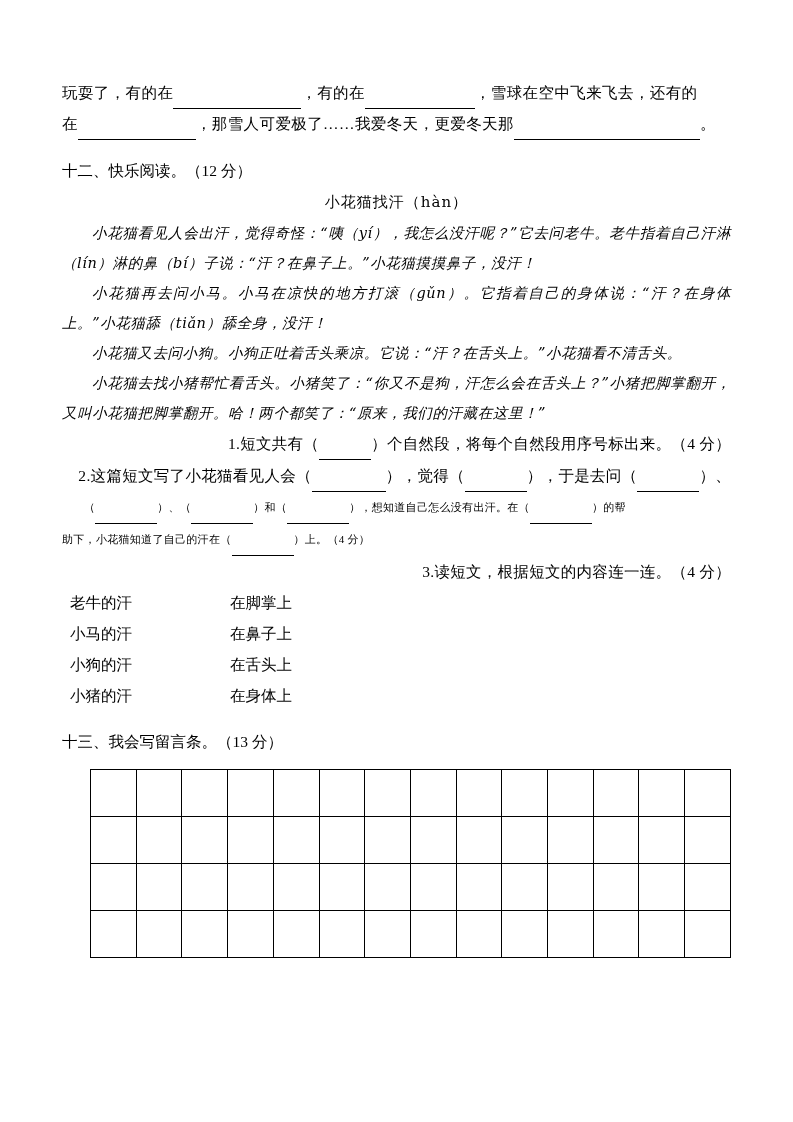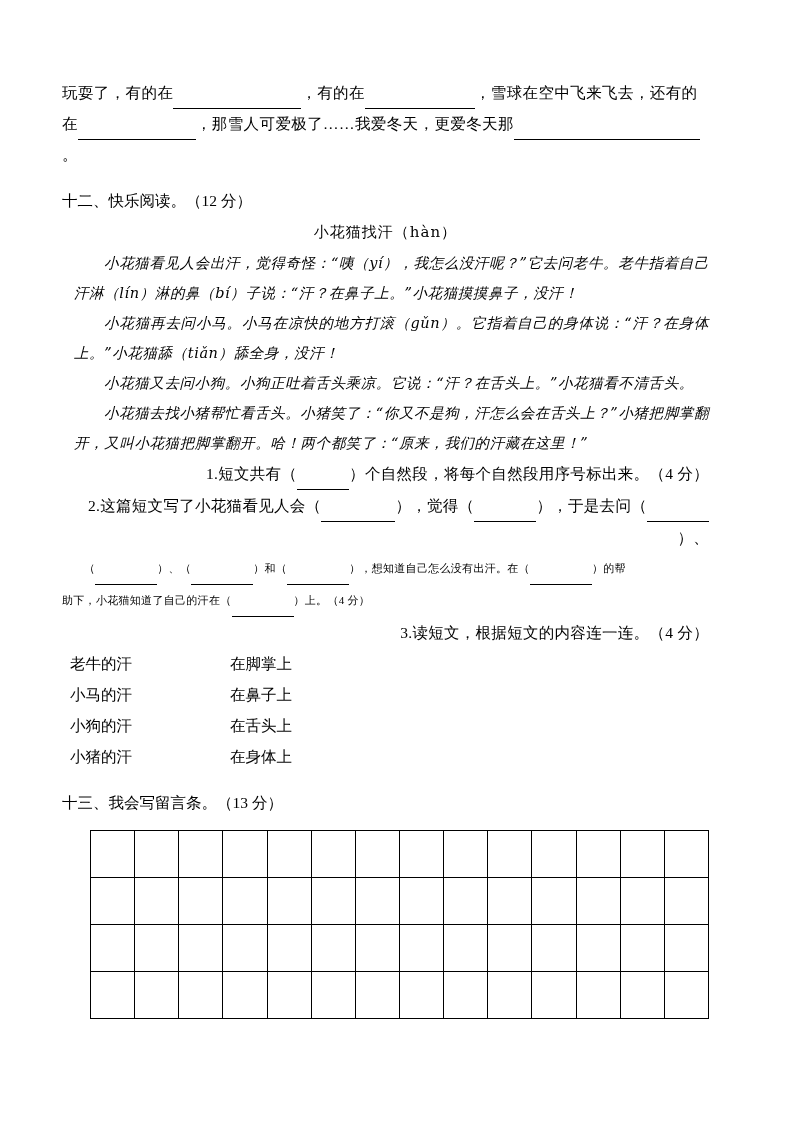--- a/index.html
+++ b/index.html
@@ -11,21 +11,21 @@
     height: 1122px;
     background: #ffffff;
     font-family: "Liberation Serif", "DejaVu Serif", serif;
     color: #000000;
   }
   .page {
     position: relative;
     width: 793px;
     height: 786px;
     box-sizing: border-box;
-    padding: 78px 84px 40px 62px;
+    padding: 78px 62px 40px 62px;
   }
   .line {
     font-size: 15.5px;
     line-height: 30px;
     letter-spacing: 0.4px;
   }
   .fill {
     display: inline-block;
     border-bottom: 1px solid #000;
     vertical-align: baseline;
@@ -43,21 +43,20 @@
     letter-spacing: 1px;
   }
   .para {
     font-family: "DejaVu Serif", "Liberation Serif", serif;
     font-style: italic;
     font-size: 14.5px;
     line-height: 30px;
     text-indent: 30px;
     letter-spacing: 0.6px;
     text-align: justify;
-    margin-left: 12px;
   }
   .qline {
     font-size: 15.5px;
     line-height: 31px;
     letter-spacing: 0.3px;
     text-align: right;
   }
   .qbody {
     font-size: 11px;
     line-height: 31px;

